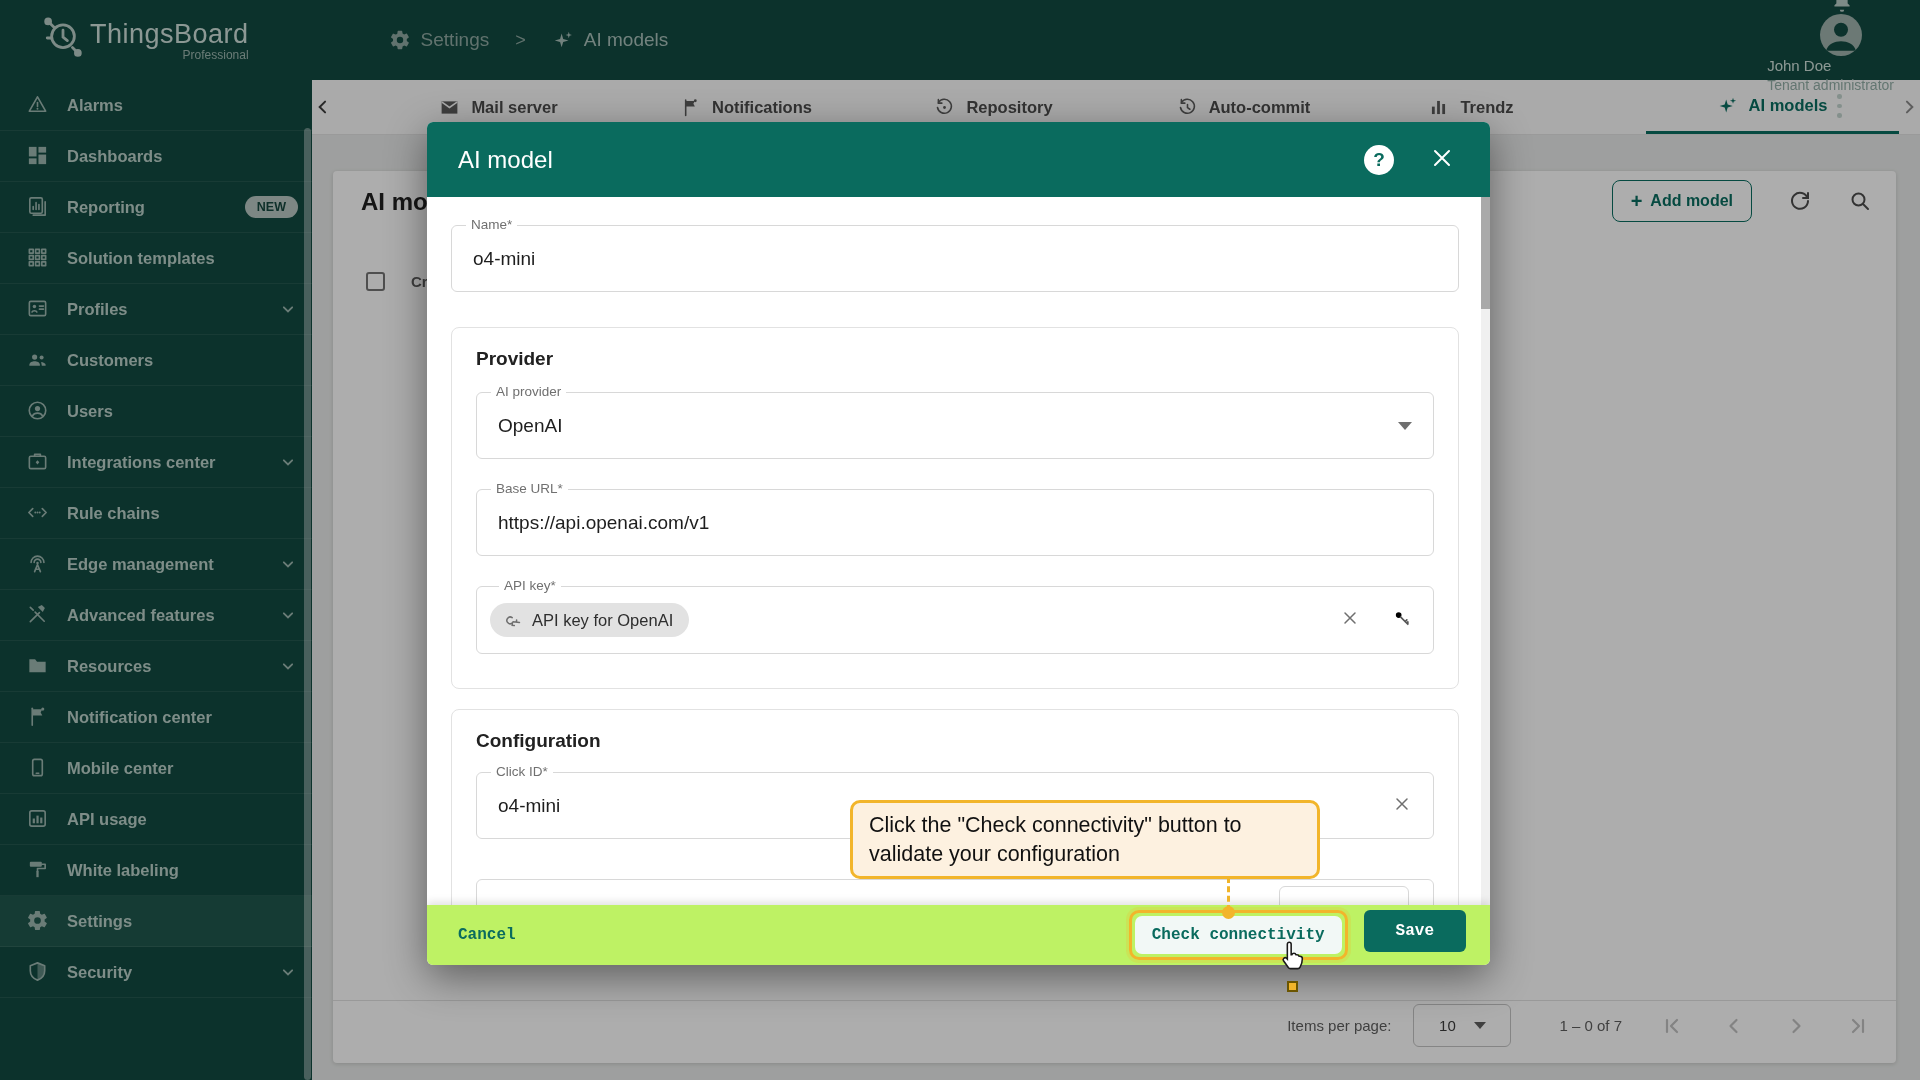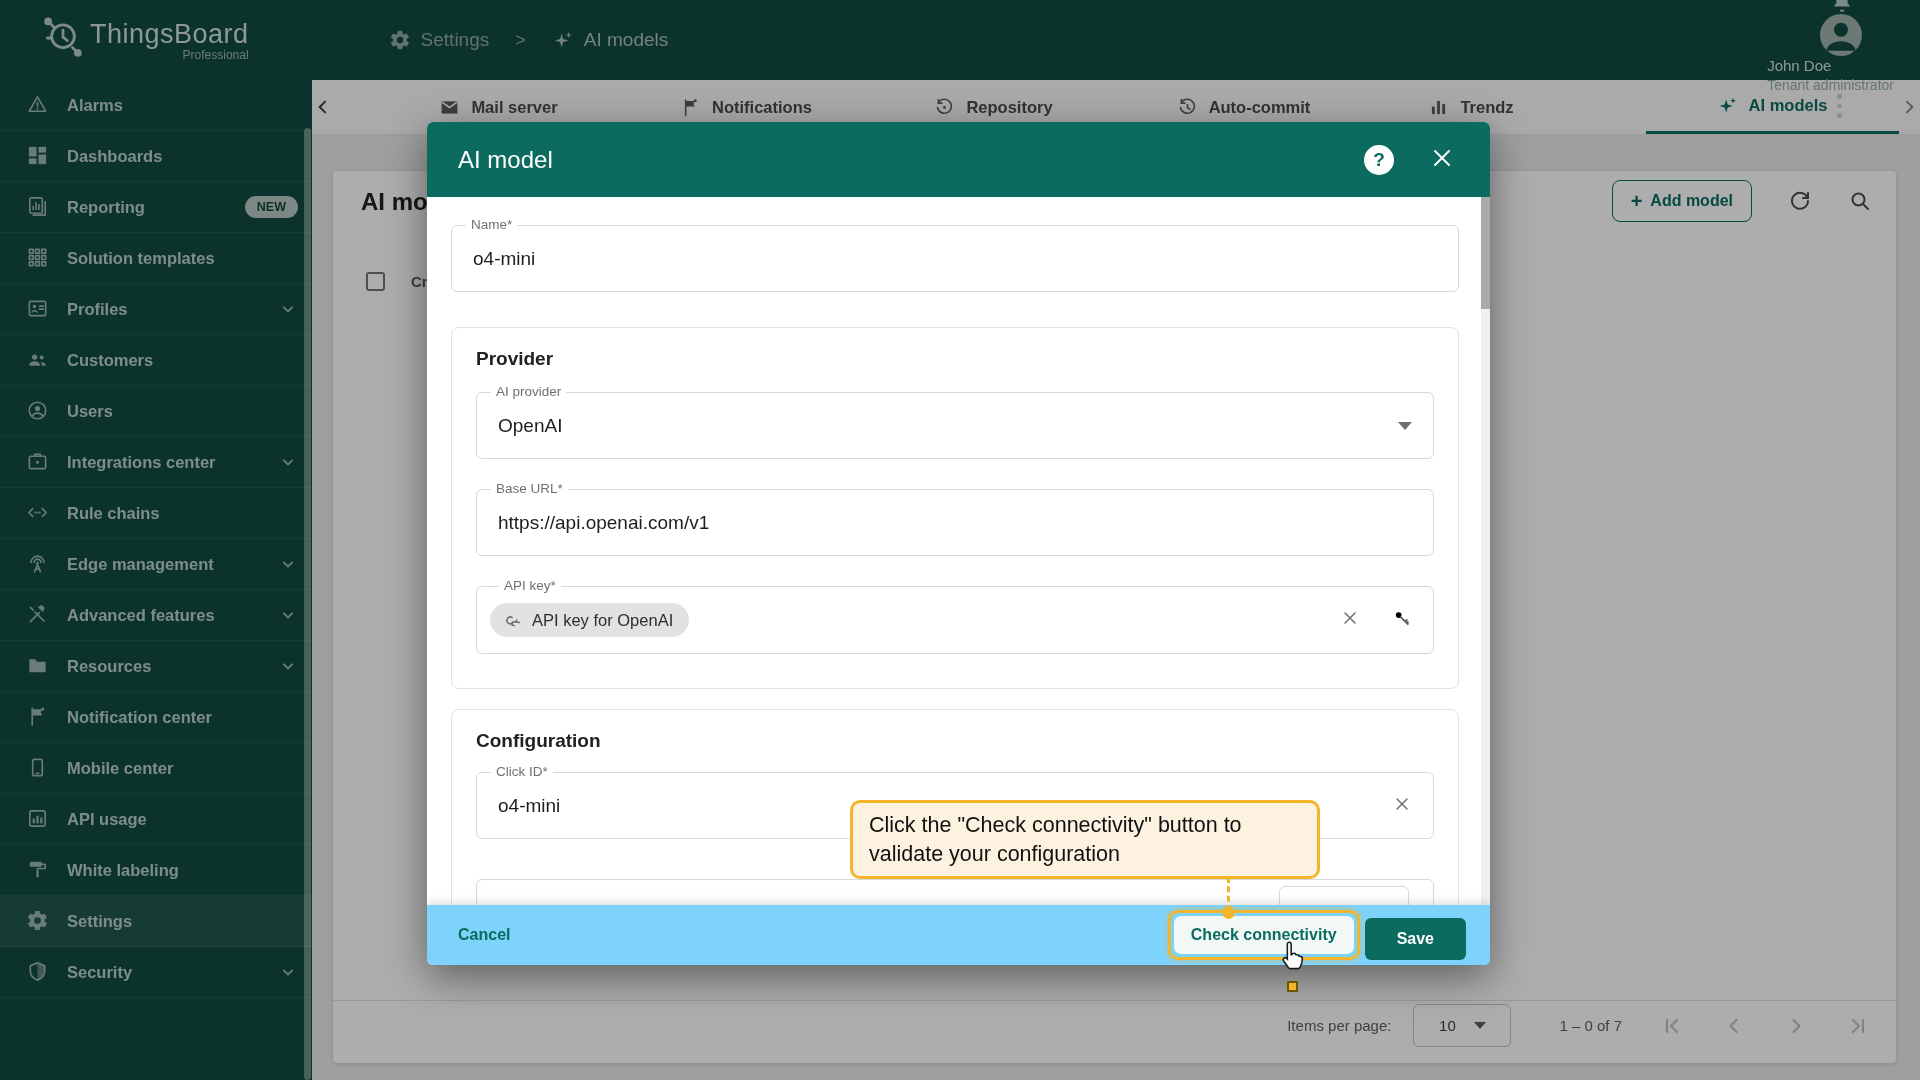--- a/index.html
+++ b/index.html
@@ -111,24 +111,24 @@
   .chip svg,.fic svg { width:20px; height:20px; }
   .chip path { stroke:#6f6f6f; stroke-width:1.8; fill:none; stroke-linecap:round; }
   .fic { margin-left:auto; display:flex; align-items:center; gap:32px; }
   .fic .xic path { stroke:#6f6f6f; stroke-width:1.8; fill:none; stroke-linecap:round; }
   .fic .keyic path { stroke:#555; stroke-width:2; fill:none; stroke-linecap:round; }
   .mini-box { position:absolute; right:24px; top:6px; width:130px; height:50px;
               border:1px solid #d8d8d8; border-radius:6px; }
   .m-scroll-track { position:absolute; right:0; top:0; bottom:60px; width:9px; background:#f0f0f0; }
   .m-scroll-thumb { position:absolute; right:0; top:0; width:9px; height:112px; background:#a9a9a9; }
 
-  .m-footer { position:absolute; left:0; right:0; bottom:0; height:60px; background:#7dd3fc; z-index:5;
-              box-shadow:0 -3px 8px rgba(0,0,0,.12); display:flex; align-items:center; padding:0 24px 0 31px; }
+  .m-footer { position:absolute; left:0; right:0; bottom:0; height:60px; background:#bef264; z-index:5;
+              box-shadow:0 -3px 8px rgba(0,0,0,.12); display:flex; align-items:center; padding:0 24px 0 31px;font-family:Liberation Mono, monospace; }
   .cancel-lnk { color:#0a6b5e; font-size:16px; font-weight:bold; }
-  .foot-right { margin-left:auto; display:flex; align-items:flex-end; gap:5px; }
+  .foot-right { margin-left:auto; display:flex; align-items:flex-start; gap:16px; }
   .check-ring { border:3px solid #f2b52b; border-radius:10px; padding:3px;
                 box-shadow:0 0 0 3px rgba(242,181,43,.22); }
   .check-btn { background:#f2f8f6; border:none; border-radius:7px; padding:10px 17px;
                color:#0a6b5e; font-size:16px; font-weight:bold; font-family:inherit; }
   .save-btn { background:#0a6b5e; border:none; border-radius:6px; padding:12px 32px;
               color:#fff; font-size:16px; font-weight:bold; font-family:inherit; }
 
   
   .tut-tip { position:absolute; left:850px; top:800px; width:470px; z-index:130; background:#fdf1e0;
              border:3px solid #f2b52b; border-radius:10px; padding:8px 16px; font-size:21.5px;

